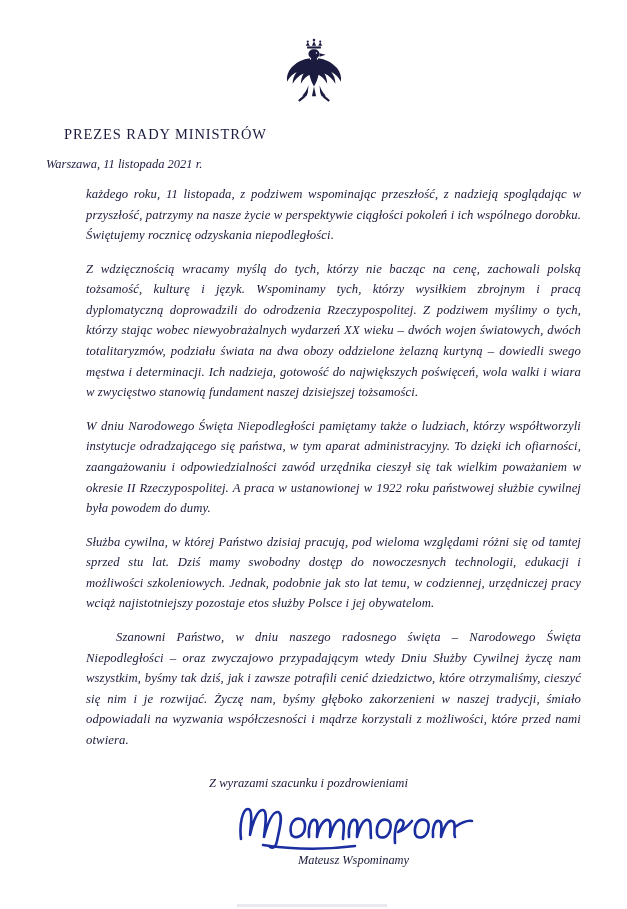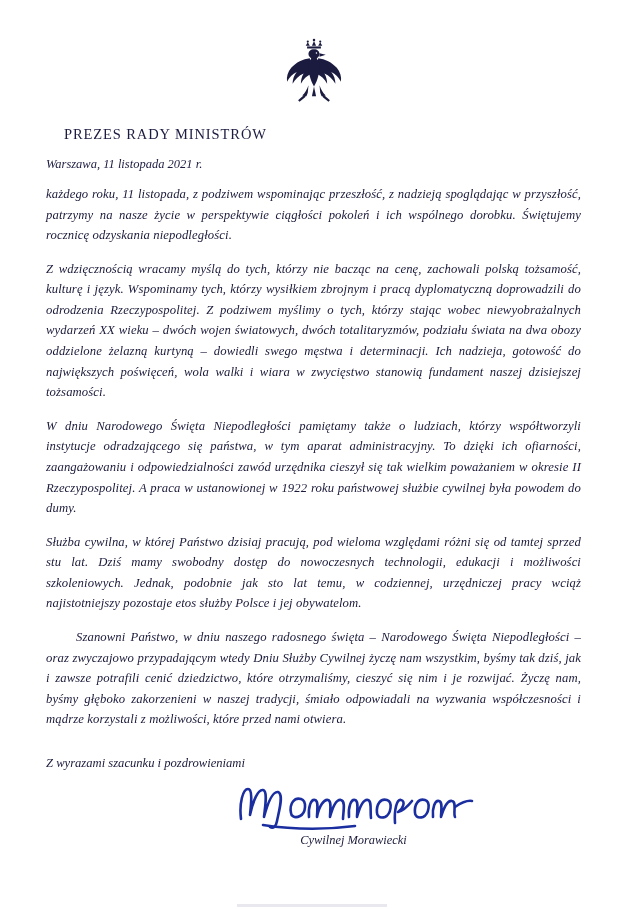--- a/index.html
+++ b/index.html
@@ -49,36 +49,37 @@
     padding-right: 44px;
   }
   .salutation {
     margin-top: 18px;
     margin-left: 40px;
     font-style: italic;
     font-size: 12.7px;
   }
   .body-text {
     margin-top: 12px;
+    margin-left: 40px;
   }
   p.para {
     font-style: italic;
     font-size: 12.7px;
     line-height: 1.62;
     text-align: justify;
     margin: 0 0 13px 0;
     text-justify: inter-word;
     letter-spacing: 0.1px;
   }
   p.para.indent {
     text-indent: 30px;
   }
   .closing {
     margin-top: 26px;
-    text-align: left;
+    text-align: center;
     font-style: italic;
     font-size: 12.6px;
     padding-right: 10px;
   }
   .signature-wrap {
     margin-top: 2px;
     display: flex;
     justify-content: center;
     padding-left: 80px;
   }
@@ -161,16 +162,16 @@
         <path d="M148 40 C147 31 152 25 158 27 C164 29 162 41 156 44 C150 46 148 42 148 40 Z"></path>
         <path d="M166 50 C165 36 168 26 172 27 C177 28 174 36 169 39 C174 38 179 33 183 28"></path>
         <path d="M186 40 C185 31 190 25 196 27 C202 29 200 41 194 44 C188 46 186 42 186 40 Z"></path>
         <path d="M204 44 C203 35 206 27 210 28 C214 29 212 38 212 44 C215 34 219 27 223 28 C228 29 224 40 226 44"></path>
         <path d="M226 34 C232 30 238 27 243 28"></path>
         <path d="M34 52 C60 56 95 57 126 53"></path>
       </g>
     </svg>
   </div>
 
-  <div class="signer">Cywilnej Morawiecki</div>
+  <div class="signer">Mateusz Wspominamy</div>
 
   <div class="footer-strip"></div>
 </div>
 
 </body></html>

